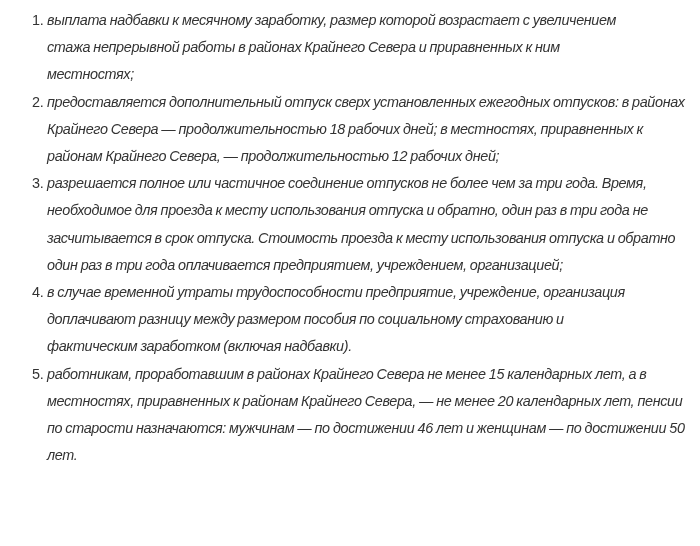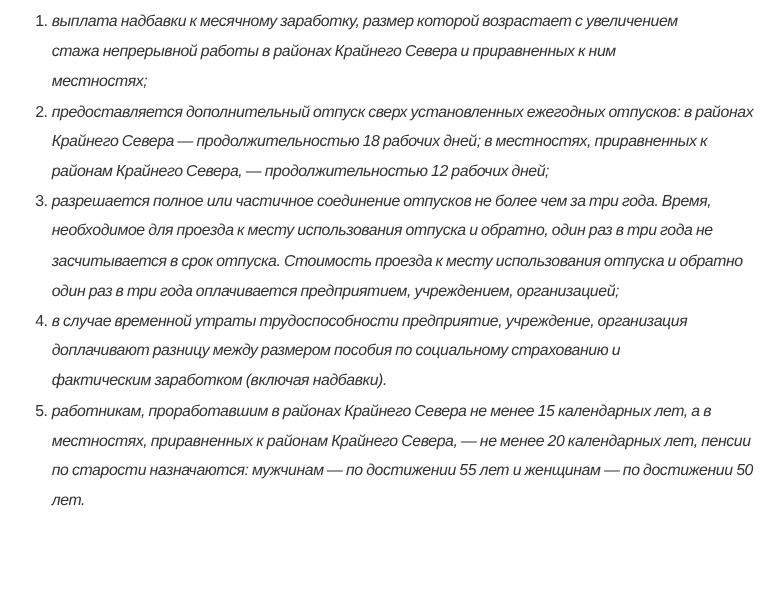--- a/index.html
+++ b/index.html
@@ -56,15 +56,15 @@
   <li class="item item-3">
     <span class="num">3.</span>
     <span>разрешается полное или частичное соединение отпусков не более чем за три года. Время, необходимое для проезда к месту использования отпуска и обратно, один раз в три года не засчитывается в срок отпуска. Стоимость проезда к месту использования отпуска и обратно один раз в три года оплачивается предприятием, учреждением, организацией;</span>
   </li>
   <li class="item item-4">
     <span class="num">4.</span>
     <span>в случае временной утраты трудоспособности предприятие, учреждение, организация доплачивают разницу между размером пособия по социальному страхованию и фактическим заработком (включая надбавки).</span>
   </li>
   <li class="item item-5">
     <span class="num">5.</span>
-    <span>работникам, проработавшим в районах Крайнего Севера не менее 15 календарных лет, а в местностях, приравненных к районам Крайнего Севера, — не менее 20 календарных лет, пенсии по старости назначаются: мужчинам — по достижении 55 лет и женщинам — по достижении 50 лет.</span>
+    <span>работникам, проработавшим в районах Крайнего Севера не менее 15 календарных лет, а в местностях, приравненных к районам Крайнего Севера, — не менее 20 календарных лет, пенсии по старости назначаются: мужчинам — по достижении 46 лет и женщинам — по достижении 50 лет.</span>
   </li>
 </ol>
 
 </body></html>

